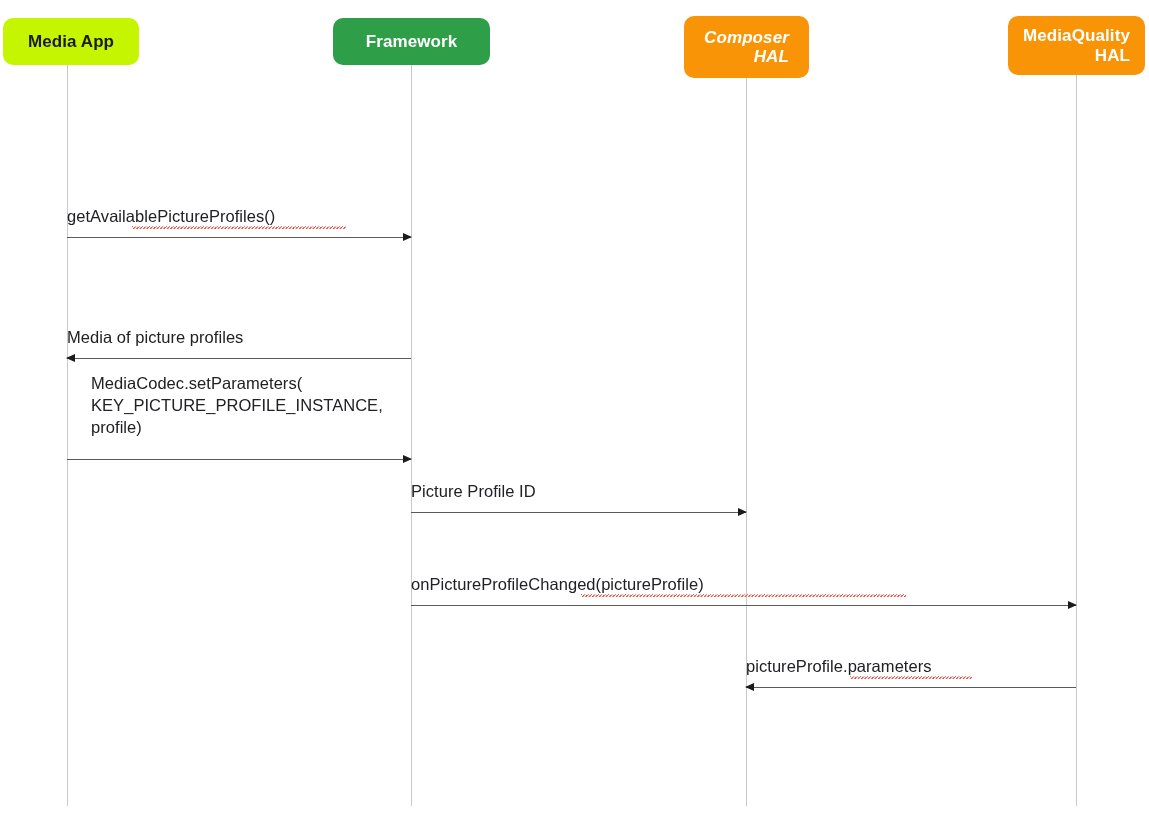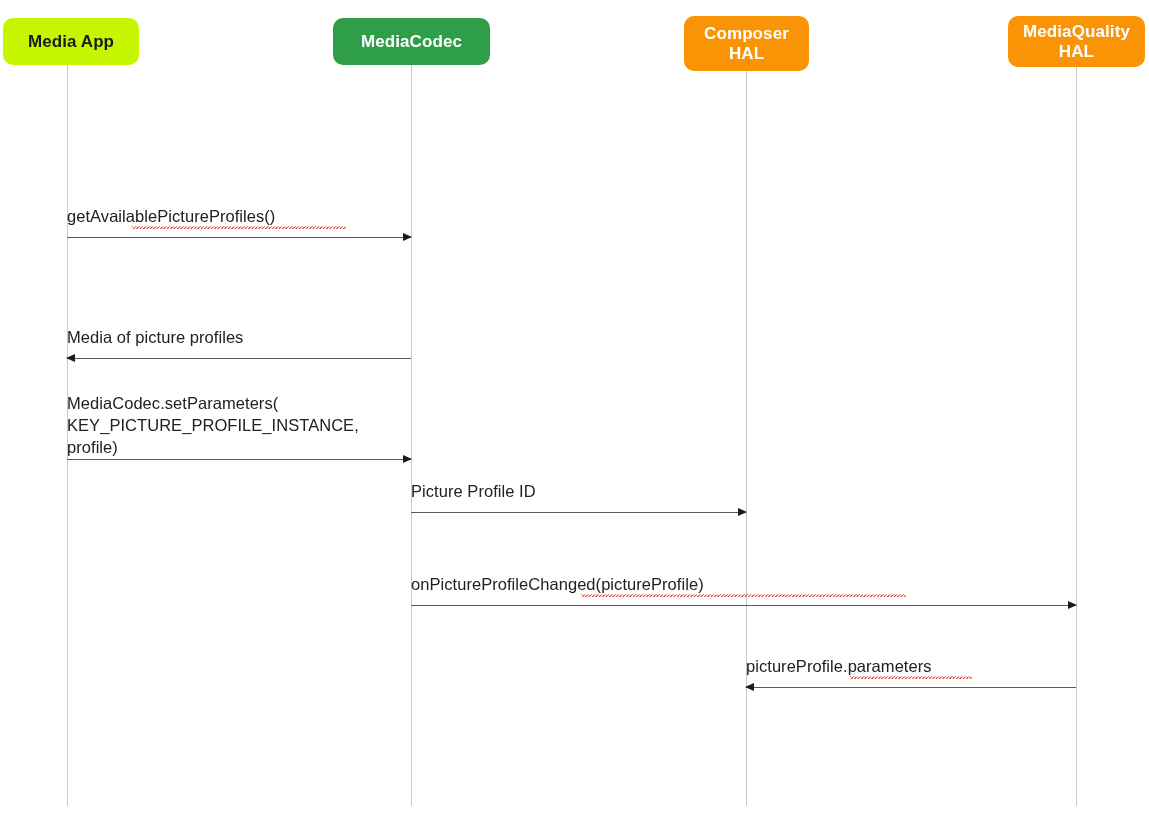--- a/index.html
+++ b/index.html
@@ -8,21 +8,21 @@
     font-family:"Liberation Sans", sans-serif;
     -webkit-font-smoothing:antialiased;
   }
   #diagram{position:absolute;left:0;top:0;width:1149px;height:816px;}
 
   
   .participant{
     position:absolute;
     border-radius:10px;
     display:flex;align-items:center;justify-content:center;
-    text-align:center;
+    text-align:right;
     font-weight:bold;
     line-height:1.12;
     box-sizing:border-box;
     letter-spacing:0.1px;
     white-space:pre-line;
   }
 
   
   .lifeline{
     position:absolute;
@@ -48,21 +48,21 @@
     position:absolute;
     left:0;width:100%;
     text-align:left;
     font-size:16.5px;
     color:#202124;
     line-height:1.33;
     white-space:pre-line;
     letter-spacing:0.05px;
   }
   .msg .label.one-line{bottom:9px;}
-  .msg .label.two-line{bottom:0;}
+  .msg .label.two-line{bottom:20px;padding-left:24px;}
 
   
   .squiggle{
     position:absolute;
     height:4px;
     bottom:0;
     background-image:
       repeating-linear-gradient(135deg,
         #e04a3f 0px, #e04a3f 1.2px,
         rgba(224,74,63,0) 1.2px, rgba(224,74,63,0) 2.6px);
@@ -73,26 +73,26 @@
     pointer-events:none;
   }
 </style>
 </head>
 <body>
 
 <div id="diagram">
     <div class="lifeline" style="left: 67px; top: 65px; height: 741px; background: rgb(201, 201, 201);"></div>
     <div class="participant" style="left: 3px; top: 18px; width: 136px; height: 47px; background: rgb(198, 245, 0); color: rgb(27, 27, 27); font-size: 17px;">Media App</div>
     <div class="lifeline" style="left: 411px; top: 65px; height: 741px; background: rgb(201, 201, 201);"></div>
-    <div class="participant" style="left: 333px; top: 18px; width: 157px; height: 47px; background: rgb(46, 158, 72); color: rgb(255, 255, 255); font-size: 17px;">MediaCodec</div>
+    <div class="participant" style="left: 333px; top: 18px; width: 157px; height: 47px; background: rgb(46, 158, 72); color: rgb(255, 255, 255); font-size: 17px;">Framework</div>
     <div class="lifeline" style="left: 746px; top: 67px; height: 739px; background: rgb(201, 201, 201);"></div>
-    <div class="participant" style="left: 684px; top: 16px; width: 125px; height: 55px; background: rgb(248, 148, 6); color: rgb(255, 255, 255); font-size: 17px;">Composer
+    <div class="participant" style="left: 684px; top: 16px; width: 125px; height: 62px; background: rgb(248, 148, 6); color: rgb(255, 255, 255); font-size: 17px; font-style: italic;">Composer
 HAL</div>
     <div class="lifeline" style="left: 1076px; top: 67px; height: 739px; background: rgb(201, 201, 201);"></div>
-    <div class="participant" style="left: 1008px; top: 16px; width: 137px; height: 51px; background: rgb(248, 148, 6); color: rgb(255, 255, 255); font-size: 17px;">MediaQuality
+    <div class="participant" style="left: 1008px; top: 16px; width: 137px; height: 59px; background: rgb(248, 148, 6); color: rgb(255, 255, 255); font-size: 17px;">MediaQuality
 HAL</div>
     <div class="msg to-right" style="left: 67px; top: 237px; width: 344px;">
       <div class="line" style="background: rgb(90, 90, 90);"></div>
       <div class="head"></div>
       <div class="label one-line">getAvailablePictureProfiles()</div>
       <div class="squiggle" style="width: 62%; left: 19%; bottom: 8px;"></div>
     </div>
     <div class="msg to-left" style="left: 67px; top: 358px; width: 344px;">
       <div class="line" style="background: rgb(90, 90, 90);"></div>
       <div class="head"></div>

